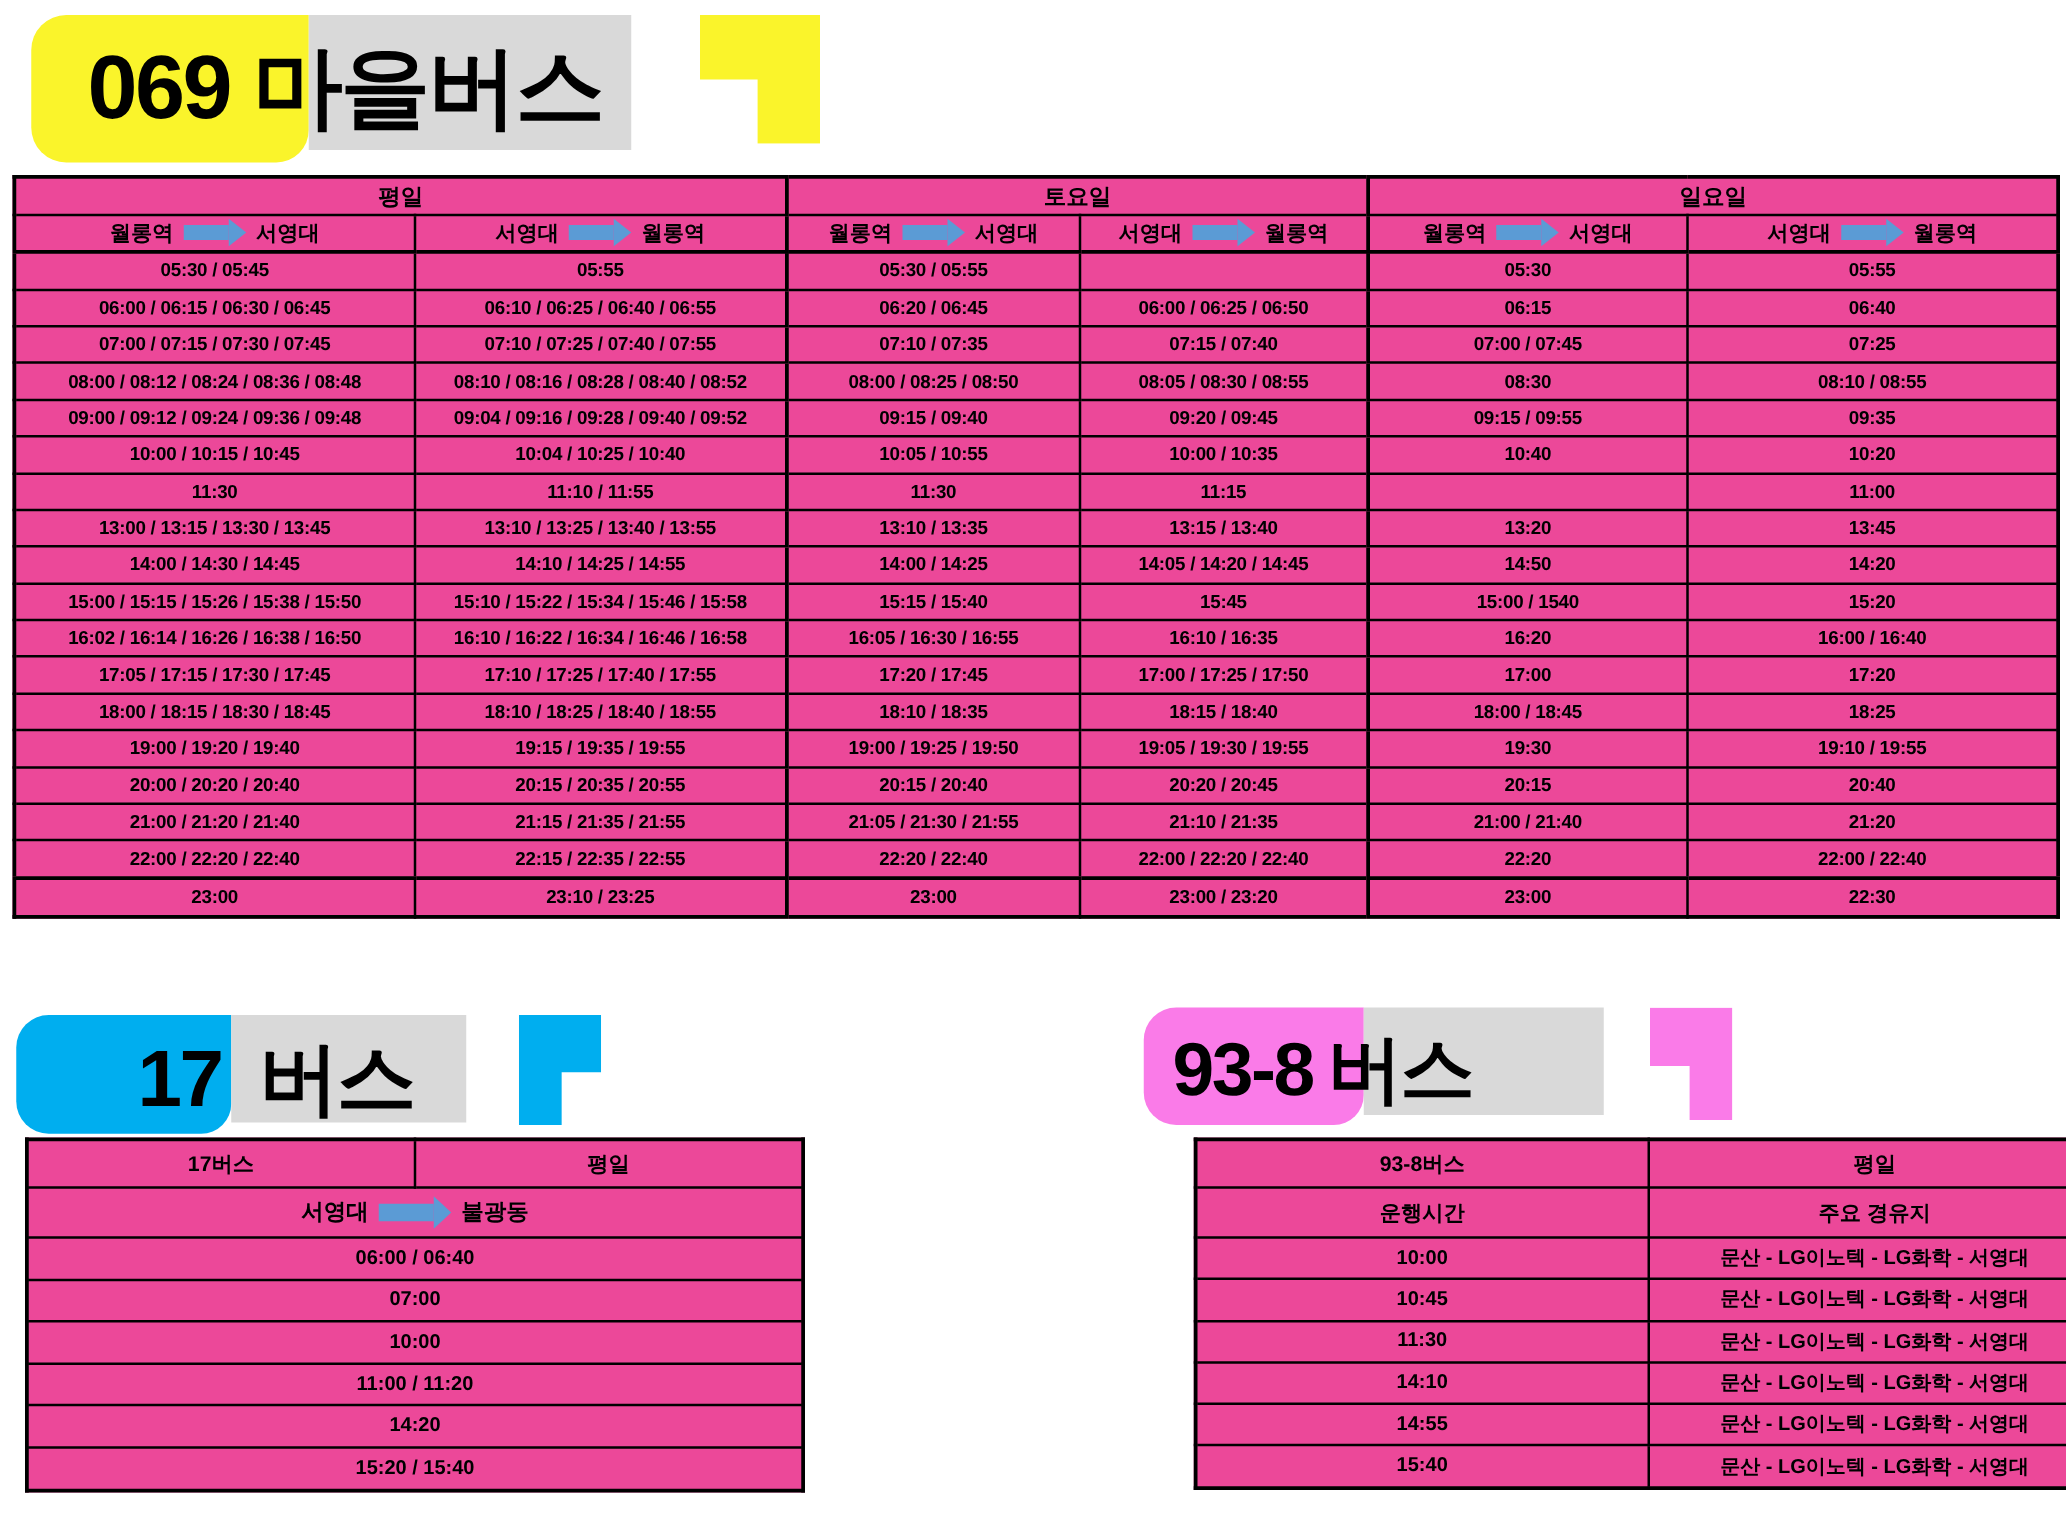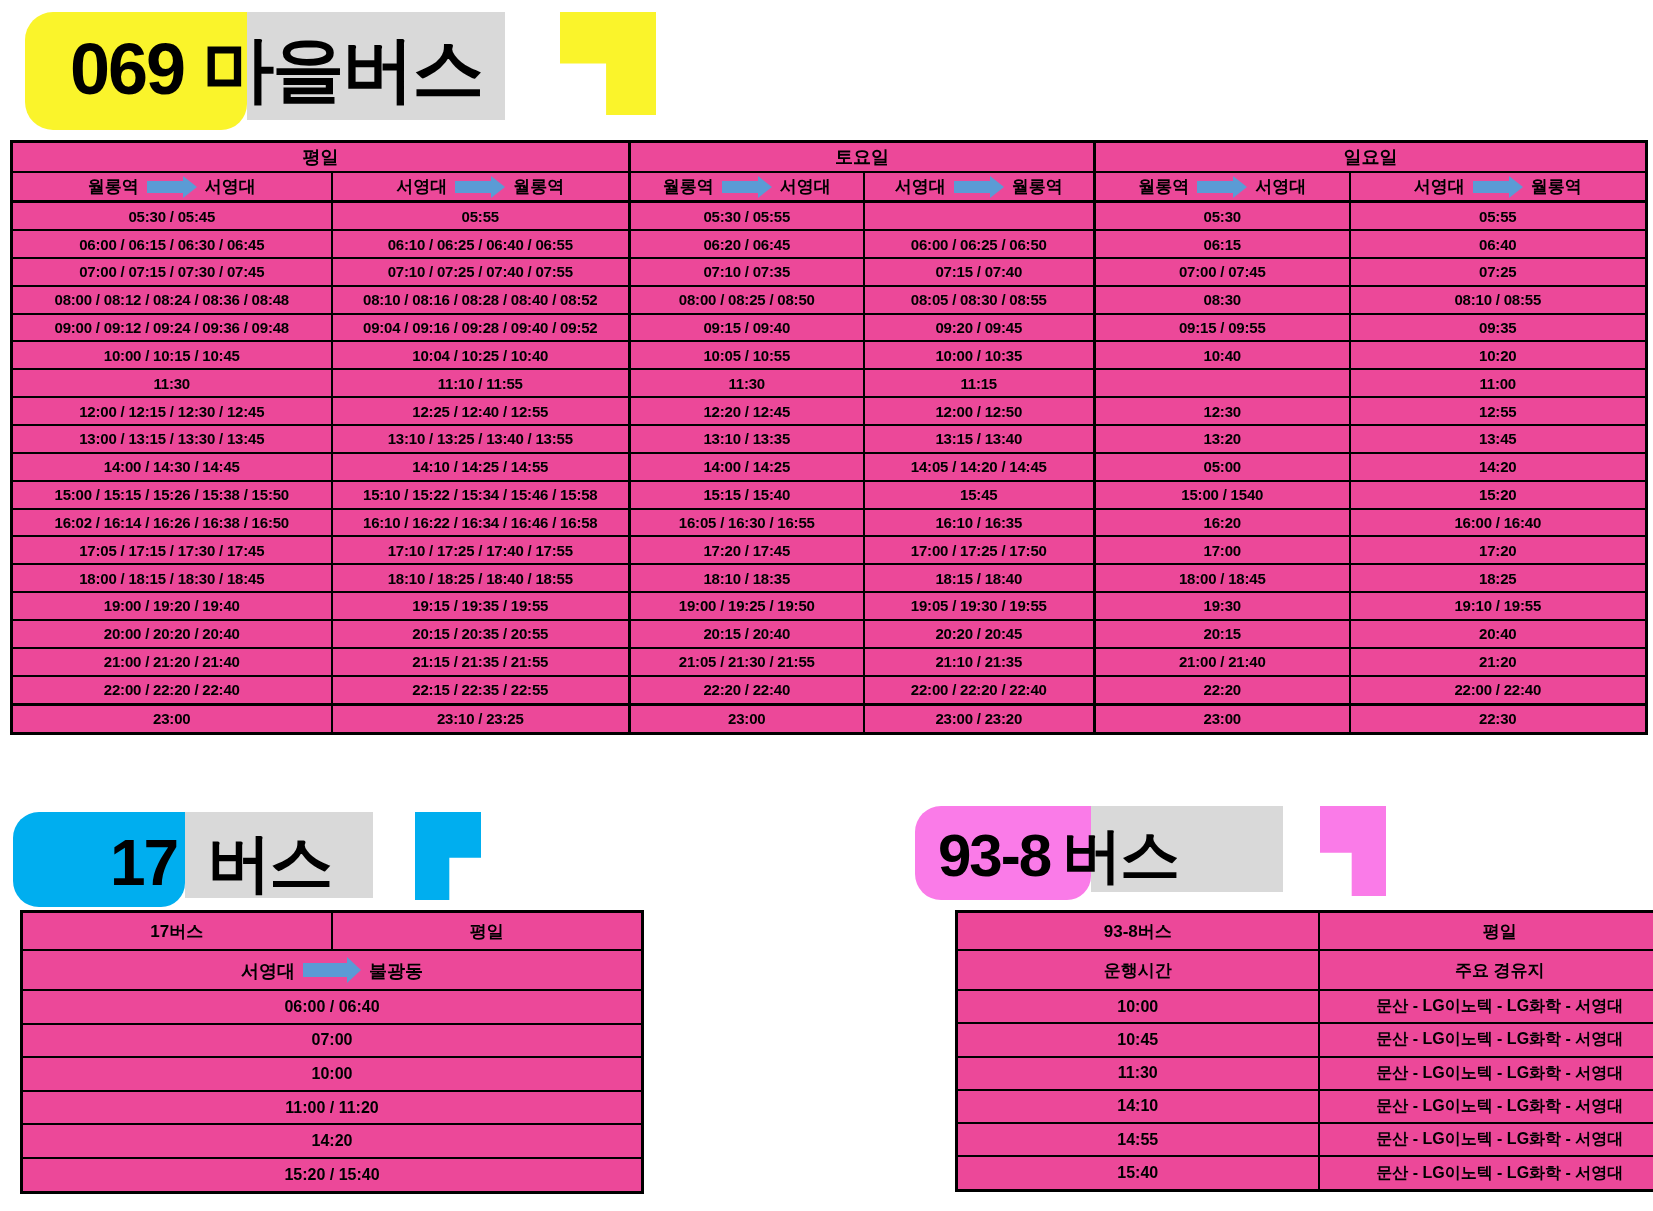--- a/index.html
+++ b/index.html
@@ -46,21 +46,21 @@
   .t069 tr.thick-top td { border-top:3px solid #000; }
 
   .t17  { left:10px;  top:910px; width:621px; height:284px; border:3px solid #000;margin-left:10px; }
   .t938 { left:915px; top:910px; width:725px; height:282px; border:3px solid #000;margin-left:40px; }
   .t17 th, .t938 th { font-size:17px; font-weight:700; height:36px; }
   .t17 td, .t938 td { font-size:16px; font-weight:700; white-space:nowrap; }
   .t17 tr.route-row td { height:38px; font-size:18px; }
   .t938 tr.sub-row th { height:38px; }
 
   
-  .dirwrap { display:flex; align-items:flex-end; justify-content:center; gap:8px; font-weight:700; }
+  .dirwrap { display:flex; align-items:flex-start; justify-content:center; gap:8px; font-weight:700; }
   .arrow { display:inline-flex; align-items:center; }
   .arrow .shaft { width:36px; height:12px; }
   .arrow .head  { width:0; height:0; border-top:11px solid transparent; border-bottom:11px solid transparent; }
   .arrow-big .shaft { width:44px; height:14px; }
   .arrow-big .head  { border-top:13px solid transparent; border-bottom:13px solid transparent; }
 </style>
 <style>.yellow-bg{background:#FAF42B;}.gray-bg{background:#D9D9D9;}.blue-bg{background:#00AEEF;}.pink-bg{background:#FA7BE8;}.arrow-bg{background:#5B9BD5;}.arrow-head{border-left:14px solid #5B9BD5;}</style></head>
 <body>
 
 <div id="canvas">
@@ -201,41 +201,33 @@
         </tr>
         <tr>
           <td>11:30</td>
           <td class="group-end">11:10 / 11:55</td>
           <td>11:30</td>
           <td class="group-end">11:15</td>
           <td></td>
           <td>11:00</td>
         </tr>
         <tr>
-          <td>12:00 / 12:15 / 12:30 / 12:45</td>
-          <td class="group-end">12:25 / 12:40 / 12:55</td>
-          <td>12:20 / 12:45</td>
-          <td class="group-end">12:00 / 12:50</td>
-          <td>12:30</td>
-          <td>12:55</td>
-        </tr>
-        <tr>
           <td>13:00 / 13:15 / 13:30 / 13:45</td>
           <td class="group-end">13:10 / 13:25 / 13:40 / 13:55</td>
           <td>13:10 / 13:35</td>
           <td class="group-end">13:15 / 13:40</td>
           <td>13:20</td>
           <td>13:45</td>
         </tr>
         <tr>
           <td>14:00 / 14:30 / 14:45</td>
           <td class="group-end">14:10 / 14:25 / 14:55</td>
           <td>14:00 / 14:25</td>
           <td class="group-end">14:05 / 14:20 / 14:45</td>
-          <td>05:00</td>
+          <td>14:50</td>
           <td>14:20</td>
         </tr>
         <tr>
           <td>15:00 / 15:15 / 15:26 / 15:38 / 15:50</td>
           <td class="group-end">15:10 / 15:22 / 15:34 / 15:46 / 15:58</td>
           <td>15:15 / 15:40</td>
           <td class="group-end">15:45</td>
           <td>15:00 / 1540</td>
           <td>15:20</td>
         </tr>

